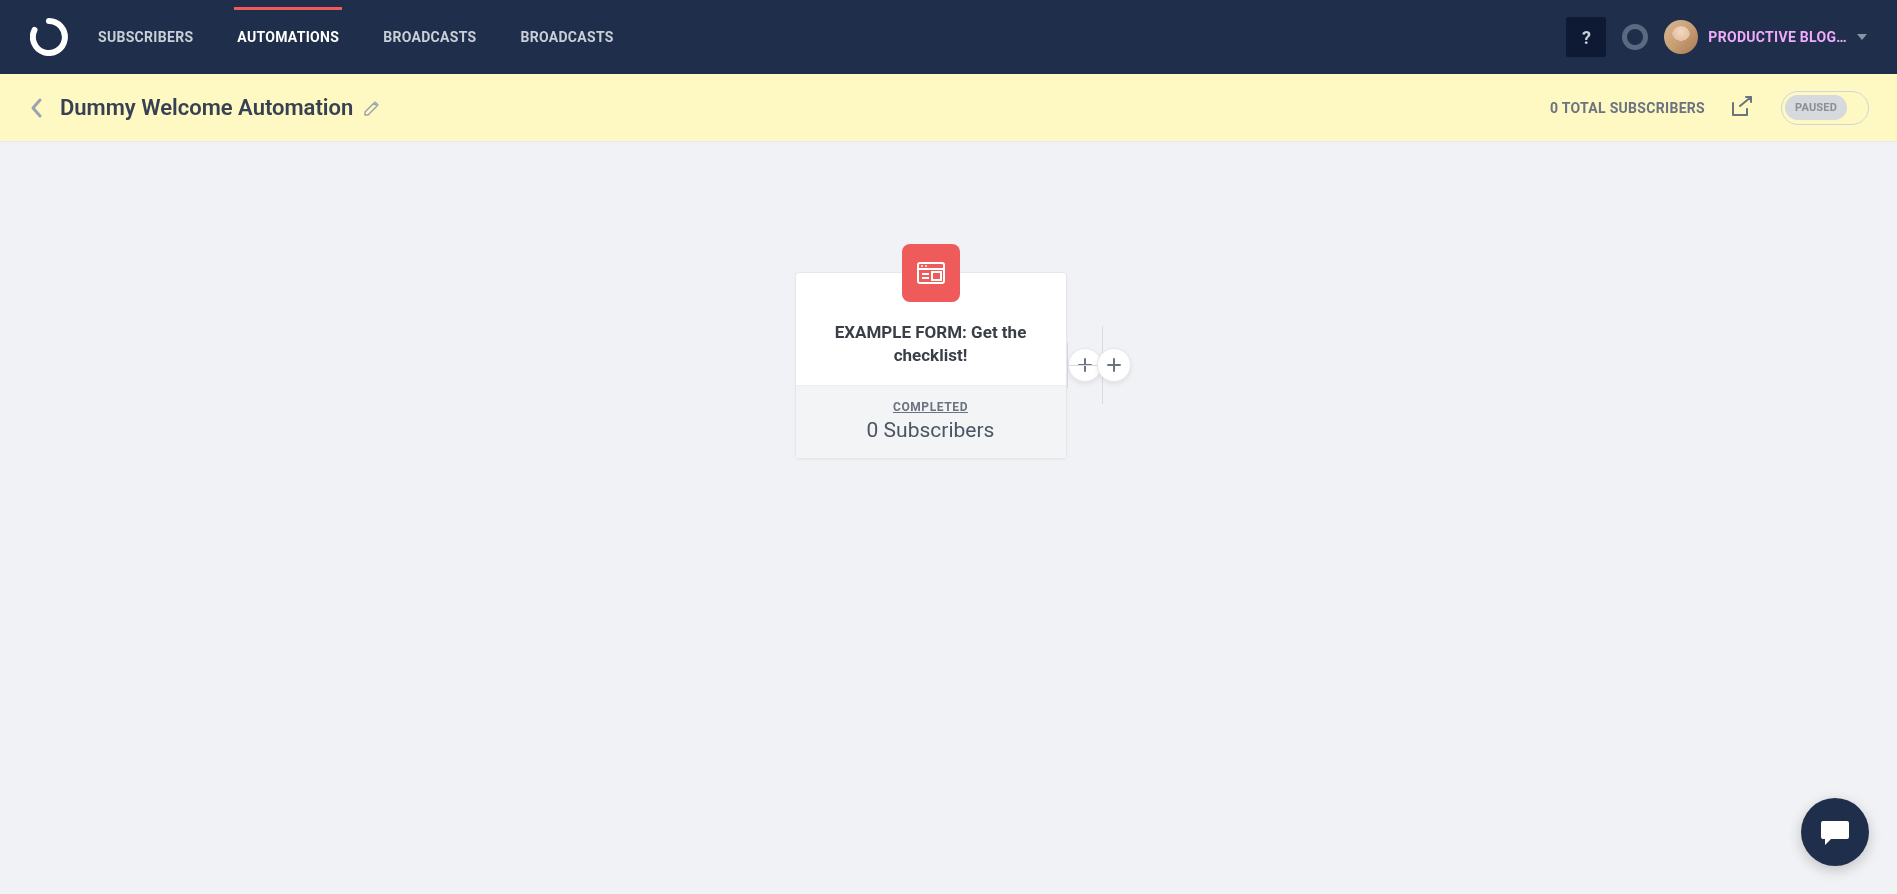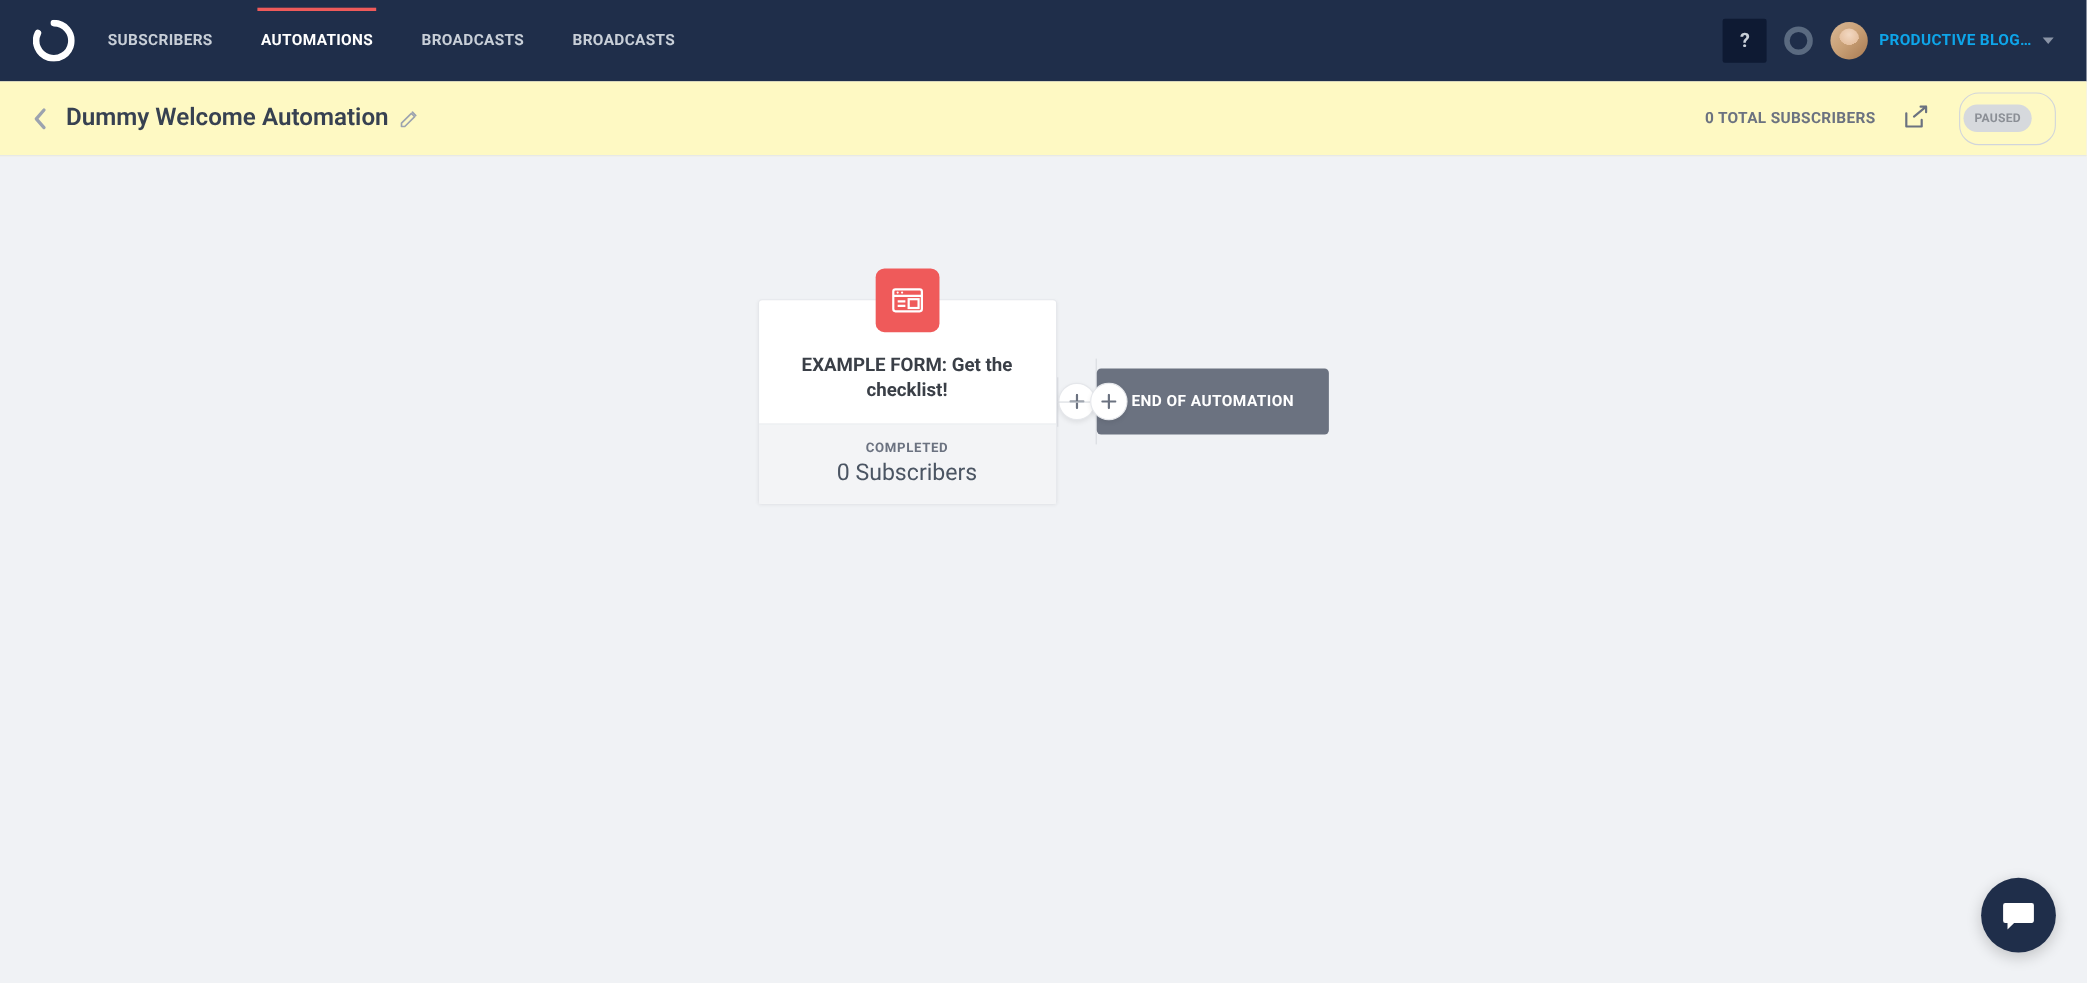--- a/index.html
+++ b/index.html
@@ -101,21 +101,21 @@
     }
     .avatar::after{
       content:"";
       position:absolute;
       left:8px; top:6px;
       width:18px; height:18px;
       background: radial-gradient(circle at 50% 30%, #f2d8c2 0%, #e6c1a1 60%, transparent 61%);
       border-radius:50%;
     }
     .account-name {
-      color: #0ea5e9;
+      color: #f0abfc;
       font-size: 14px;
       font-weight: 700;
       letter-spacing: 0.3px;
     }
     .caret-down {
       width: 0;
       height: 0;
       border-left: 5px solid transparent;
       border-right: 5px solid transparent;
       border-top: 6px solid #8a94a6;
@@ -163,21 +163,21 @@
       cursor: pointer;
     }
     .status-toggle {
       border: 1px solid #d1d5db;
       border-radius: 18px;
       padding: 3px 3px;
       display: flex;
       align-items: center;
       cursor: pointer;
       width: 88px;
-      height: 48px;
+      height: 34px;
       position: relative;
       text-align: center;
     }
     .toggle-pill {
       background: #d6d9dd;
       color: #8b8f96;
       font-size: 11px;
       font-weight: 700;
       letter-spacing: 0.2px;
       padding: 6px 10px;
@@ -237,20 +237,21 @@
       border-top: 1px solid #eceef0;
       padding: 14px 0 16px 0;
       text-align: center;
     }
     .card-status {
       color: #6b7280;
       font-size: 12px;
       font-weight: 700;
       letter-spacing: 0.6px;
       margin-bottom: 4px;
+      text-decoration: underline;
     }
     .card-subs {
       color: #4b5563;
       font-size: 21px;
     }
     .add-side {
       position: absolute;
       top: 50%;
       right: -64px;
       transform: translateY(-50%);
@@ -391,21 +392,20 @@
         </div>
       </div>
     </div>
     <div class="v-connector seg1"></div>
     <div class="plus-btn">
       <svg width="14" height="14" viewBox="0 0 14 14">
           <path d="M7 1 V13 M1 7 H13" stroke="#6b7280" stroke-width="2" stroke-linecap="round"></path>
         </svg>
     </div>
     <div class="v-connector seg2"></div>
-    <div class="end-card">END OF AUTOMATION</div>
   </div>
 </div>
 
 <div class="chat-bubble">
   <svg width="32" height="30" viewBox="0 0 32 30">
     <path d="M 4 4 H 28 A 2 2 0 0 1 30 6 V 20 A 2 2 0 0 1 28 22 H 12 L 6 28 V 22 H 4 A 2 2 0 0 1 2 20 V 6 A 2 2 0 0 1 4 4 Z" fill="#ffffff"></path>
   </svg>
 </div>
 
 </body></html>

